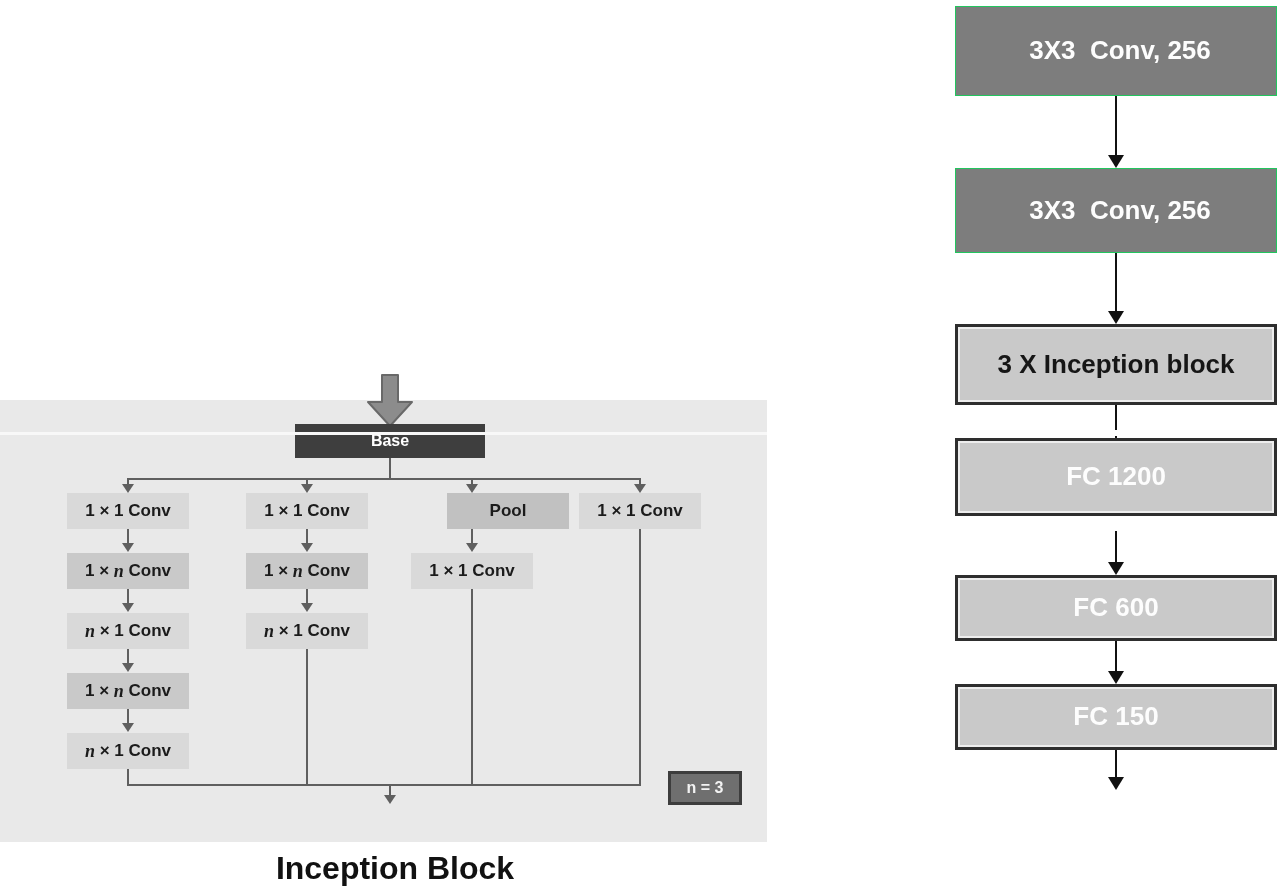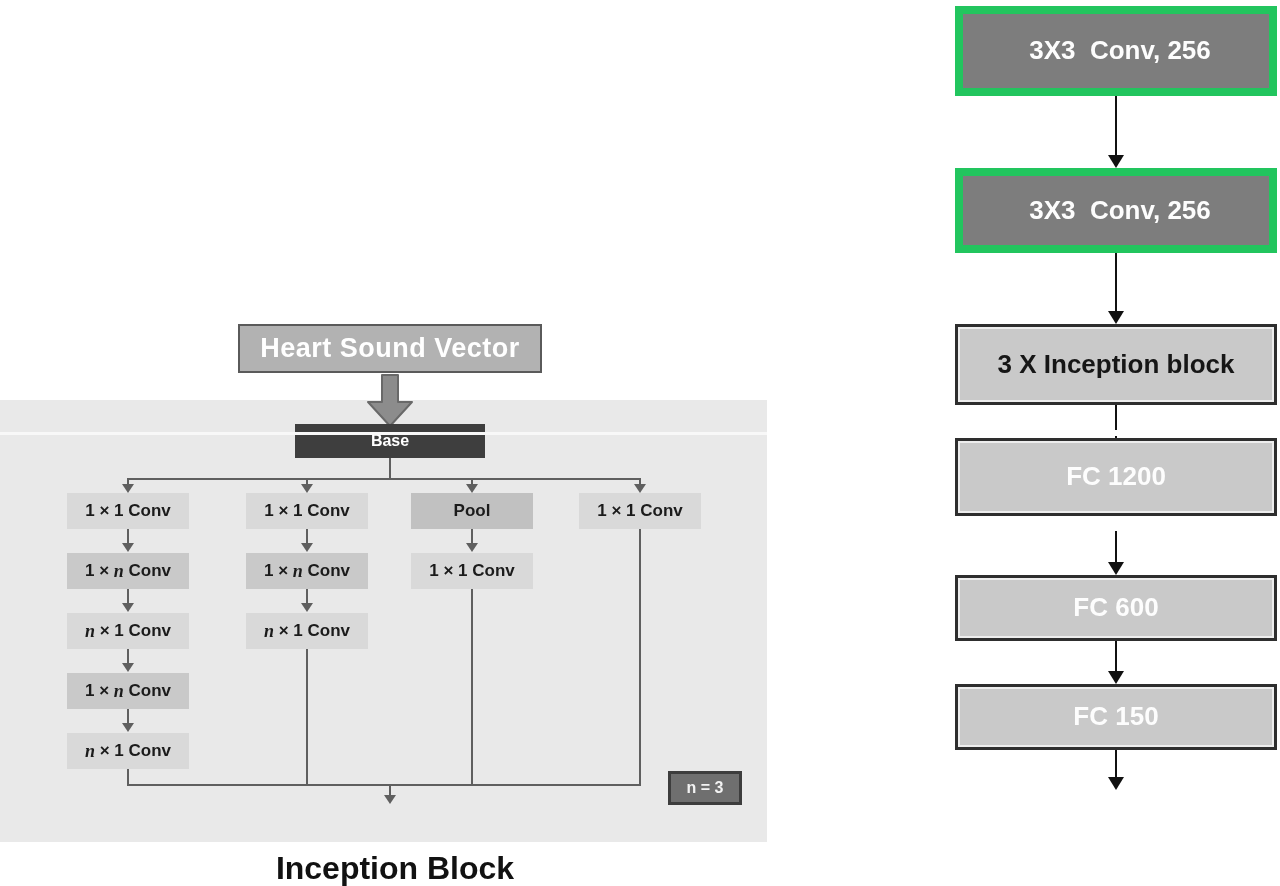--- a/index.html
+++ b/index.html
@@ -14,21 +14,21 @@
        border:2px solid #5a5a5a;color:#ffffff;font-size:27px;font-weight:bold;letter-spacing:.5px;
        display:flex;align-items:center;justify-content:center;z-index:2;}
   .big-arrow{left:366px;top:374px;z-index:2;}
   .base{left:295px;top:424px;width:190px;height:34px;background:var(--base,#3e3e3e);color:#ffffff;
         font-size:16px;font-weight:bold;display:flex;align-items:center;justify-content:center;z-index:2;}
   .conv-box{display:flex;align-items:center;justify-content:center;font-size:17px;font-weight:bold;
             color:#1b1b1b;z-index:2;}
   .conv-box span{white-space:pre;}
   .shade-light{background:var(--shade-light,#d9d9d9);}
   .shade-mid{background:var(--shade-mid,#c9c9c9);}
-  .shade-pool{background:var(--shade-pool,#c1c1c1);}
+  .shade-pool{background:var(--shade-pool,#c1c1c1);margin-left:36px;}
   .ital{font-style:italic;font-family:"Liberation Serif",serif;font-size:18px;}
   .cline{z-index:1;}
   .gline{background:var(--line,#5f5f5f);}
   .bline{background:var(--arrow,#111111);}
   .ah{width:0;height:0;z-index:1;}
   .ah-gray{border-left:6px solid transparent;border-right:6px solid transparent;
            border-top:9px solid var(--line,#5f5f5f);}
   .ah-black{border-left:8px solid transparent;border-right:8px solid transparent;
             border-top:13px solid var(--arrow,#111111);}
   .fconcat{left:295px;top:804px;width:190px;height:33px;background:var(--concat-box,#bfbfbf);
@@ -36,35 +36,34 @@
            justify-content:center;z-index:2;}
   .nnote{left:668px;top:771px;width:74px;height:34px;background:var(--note-box,#6f6f6f);
          border:3px solid #3d3d3d;color:#f2f2f2;font-size:16px;font-weight:bold;
          display:flex;align-items:center;justify-content:center;z-index:2;}
   .caption{left:235px;top:850px;width:320px;text-align:center;color:#111111;
            font-size:32px;font-weight:bold;}
 
   
   .flow-box{left:955px;width:322px;display:flex;flex-direction:column;align-items:center;
             justify-content:center;font-weight:bold;z-index:2;}
-  .flow-dark{background:var(--dark-box,#7d7d7d);border:8px solid #22c55e;padding-left:8px;}
+  .flow-dark{background:var(--dark-box,#7d7d7d);border:1px solid #22c55e;padding-left:8px;}
   .flow-light{background:var(--light-box,#c9c9c9);border:3px solid #2e2e2e;
               box-shadow:inset 0 0 0 2px #ededed;}
   .flow-text-white{color:#fdfdfd;}
   .flow-text-black{color:#161616;}
   .flow-box .flow-line{white-space:pre-wrap;font-size:26px;line-height:1.45;}
 </style>
 </head>
 <body>
 
 <div id="stage">
   <div class="abs panel"></div>
   <div class="abs panel-divider"></div>
 
-  <div class="abs hsv">Heart Sound Vector</div>
 
   <svg class="abs big-arrow" width="48" height="54" viewBox="0 0 48 54">
     <polygon points="16,1 32,1 32,28 46,28 24,52 2,28 16,28" fill="#8c8c8c" stroke="#696969" stroke-width="2" stroke-linejoin="round"></polygon>
   </svg>
 
   <div class="abs base">Base</div>
 
 
   <div class="abs nnote">n = 3</div>
 

